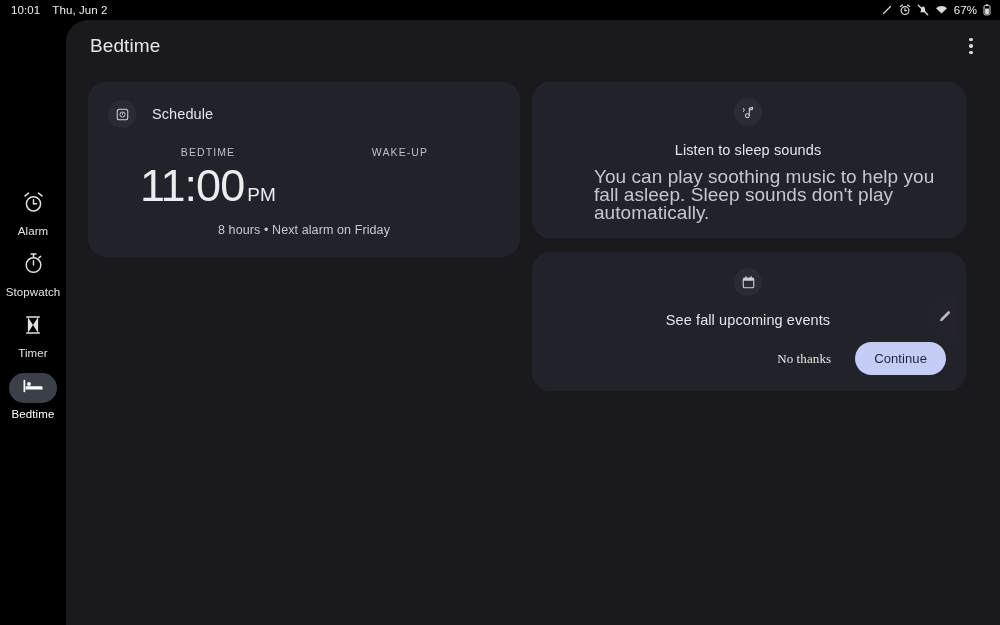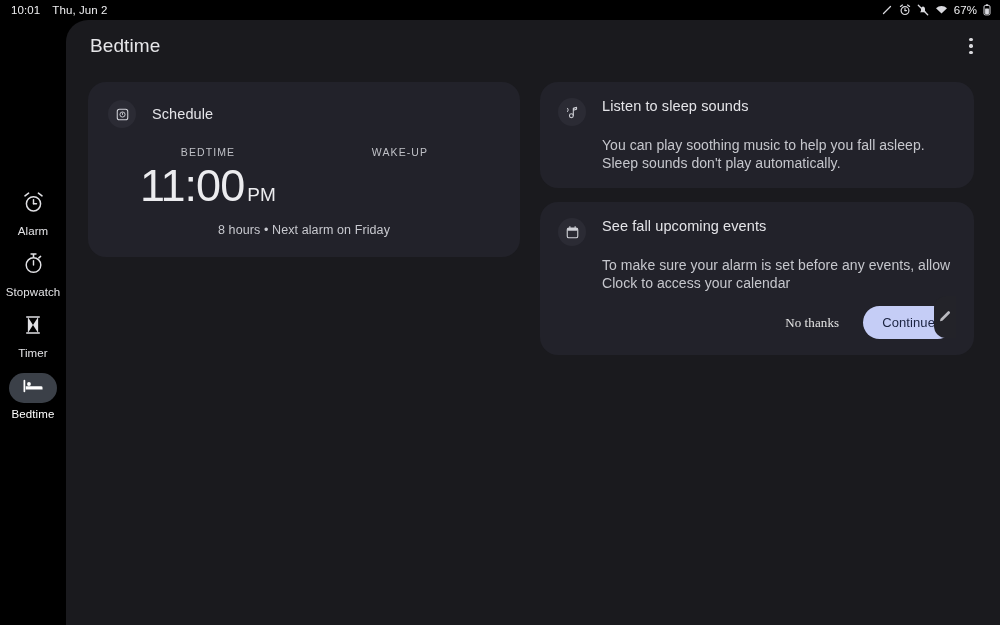--- a/index.html
+++ b/index.html
@@ -98,21 +98,21 @@
   }
   .dot3 { display: flex; flex-direction: column; gap: 3px; align-items: center; }
   .dot3 span {
     width: 3.4px; height: 3.4px; border-radius: 50%;
     background: #d8d8dc; display: block;
   }
 
   
   .content {
     display: flex;
-    gap: 20px;
+    gap: 12px;
     padding: 10px 16px 0 22px;
   }
   .col-left { width: 432px; flex: none; }
   .col-right { width: 434px; flex: none; }
 
   .card {
     background: #22222a;
     border-radius: 18px;
   }
 
@@ -162,25 +162,25 @@
     text-align: center;
     margin-top: 12px;
     font-size: 12.5px;
     color: #c8c9cf;
     letter-spacing: .1px;
   }
 
   
   .card-info { padding: 16px 20px 16px 18px; }
   .card-info + .card-info { margin-top: 14px; }
-  .info-head { display: flex; gap: 16px; }
+  .info-head { display: flex; align-items: center; gap: 16px; flex-direction: column; }
   .info-body {
     margin-top: 10px;
     margin-left: 44px;
-    font-size: 14px;
+    font-size: 19px;
     line-height: 18px;
     color: #c6c7cd;
     letter-spacing: .05px;
     max-width: 372px;
   }
   .info-actions {
     display: flex; align-items: center; justify-content: flex-end;
     gap: 18px;
     margin-top: 14px;
   }
@@ -396,21 +396,20 @@
             <span class="icon-circle">
               <svg width="15" height="15" viewBox="0 0 24 24">
                 <rect x="3.6" y="4.8" width="16.8" height="15.6" rx="2.6" fill="none" stroke="#cfd0d6" stroke-width="1.8"></rect>
                 <rect x="3.6" y="4.8" width="16.8" height="4.2" rx="2" fill="#cfd0d6"></rect>
                 <line x1="7.8" y1="2.6" x2="7.8" y2="5.6" stroke="#cfd0d6" stroke-width="1.8" stroke-linecap="round"></line>
                 <line x1="16.2" y1="2.6" x2="16.2" y2="5.6" stroke="#cfd0d6" stroke-width="1.8" stroke-linecap="round"></line>
               </svg>
             </span>
             <span class="card-title">See fall upcoming events</span>
           </div>
-          <p class="info-body">To make sure your alarm is set before any events, allow Clock to access your calendar</p>
           <div class="info-actions">
             <button class="btn-text">No thanks</button>
             <button class="btn-filled">Continue</button>
           </div>
         </section>
 
       </div>
     </div>
   </main>
 

